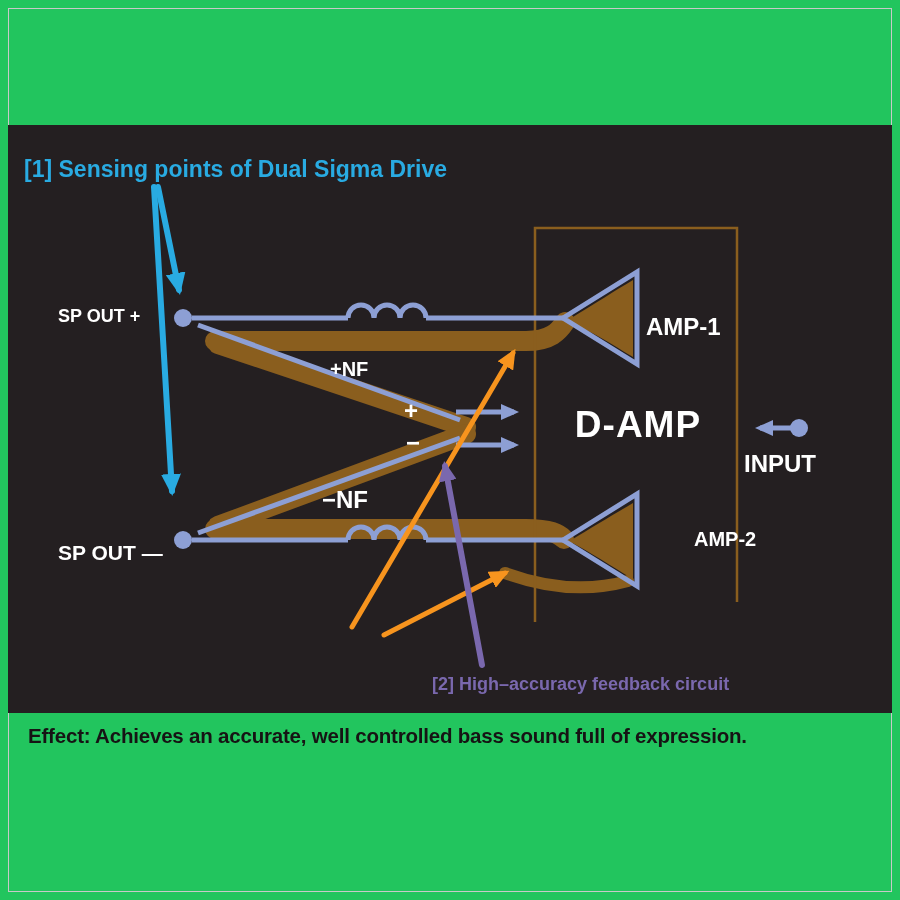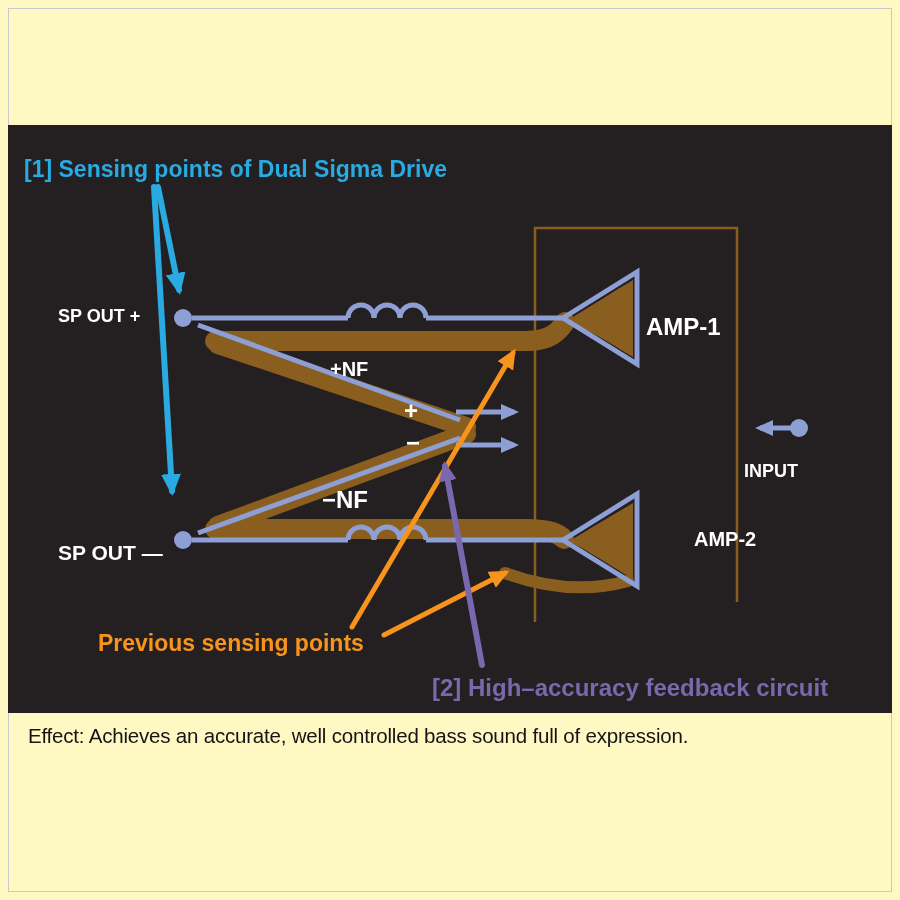--- a/index.html
+++ b/index.html
@@ -1,28 +1,28 @@
 <!DOCTYPE html>
 <html><head>
 <meta charset="utf-8">
 <style>
   * { margin:0; padding:0; box-sizing:border-box; }
   html,body { width:900px; height:900px; background:#ffffff; font-family:"Liberation Sans", sans-serif; }
-  .page { position:relative; width:900px; height:900px; background:#fef9c3; overflow:hidden; }
+  .page { position:relative; width:900px; height:900px; background:#22c55e; overflow:hidden; }
   .frame { position:absolute; left:8px; top:8px; width:884px; height:884px; border:1px solid #c9c9c9; }
   .panel { position:absolute; left:8px; top:125px; width:884px; height:588px; background:#241f21; overflow:hidden; }
   .panel svg { position:absolute; left:0; top:0; }
   .lbl { position:absolute; font-weight:bold; white-space:nowrap; line-height:1.15; }
   .cyan   { color:#29abe2; }
   .white  { color:#ffffff; }
   .orange { color:#f7941e; }
   .purple { color:#7a68ae; }
   .damp   { text-align:center; letter-spacing:1px; line-height:40px; }
   .effect-caption { position:absolute; left:28px; top:724px; width:860px;
-                    font-weight:normal; font-size:20.5px; letter-spacing:-0.2px;
+                    font-weight:bold; font-size:20.5px; letter-spacing:-0.2px;
                     color:#161314; white-space:nowrap; }
 </style>
 </head>
 <body>
 
 <div class="page">
   <div class="frame"></div>
 
   <div class="panel">
     <svg width="884" height="588" viewBox="0 0 884 588">
@@ -88,19 +88,19 @@
 
     <div class="lbl cyan" style="left:16px;  top:31px;  font-size:23px;">[1] Sensing points of Dual Sigma Drive</div>
     <div class="lbl white" style="left:50px;  top:181px; font-size:18px;">SP OUT +</div>
     <div class="lbl white" style="left:50px;  top:416px; font-size:21px;">SP OUT —</div>
     <div class="lbl white" style="left:322px; top:233px; font-size:20px;text-align:right;">+NF</div>
     <div class="lbl white" style="left:314px; top:361px; font-size:24px;">−NF</div>
     <div class="lbl white" style="left:396px; top:272px; font-size:24px;">+</div>
     <div class="lbl white" style="left:398px; top:304px; font-size:24px;">−</div>
     <div class="lbl white" style="left:638px; top:188px; font-size:24px;">AMP-1</div>
     <div class="lbl white" style="left:638px; top:403px; font-size:20px;margin-left:48px;">AMP-2</div>
-    <div class="lbl white" style="left:736px; top:336px; font-size:18px;">INPUT</div>
-    <div class="lbl orange" style="left:90px;  top:505px; font-size:23px;">Previous sensing points</div>
-    <div class="lbl purple" style="left:424px; top:549px; font-size:24px;">[2] High–accuracy feedback circuit</div>
+    <div class="lbl white damp" style="left:530px; top:280px; width:200px; font-size:37px;">D-AMP</div>
+    <div class="lbl white" style="left:736px; top:325px; font-size:24px;">INPUT</div>
+    <div class="lbl purple" style="left:424px; top:549px; font-size:18px;">[2] High–accuracy feedback circuit</div>
   </div>
 
   <div class="effect-caption">Effect: Achieves an accurate, well controlled bass sound full of expression.</div>
 </div>
 
 </body></html>

